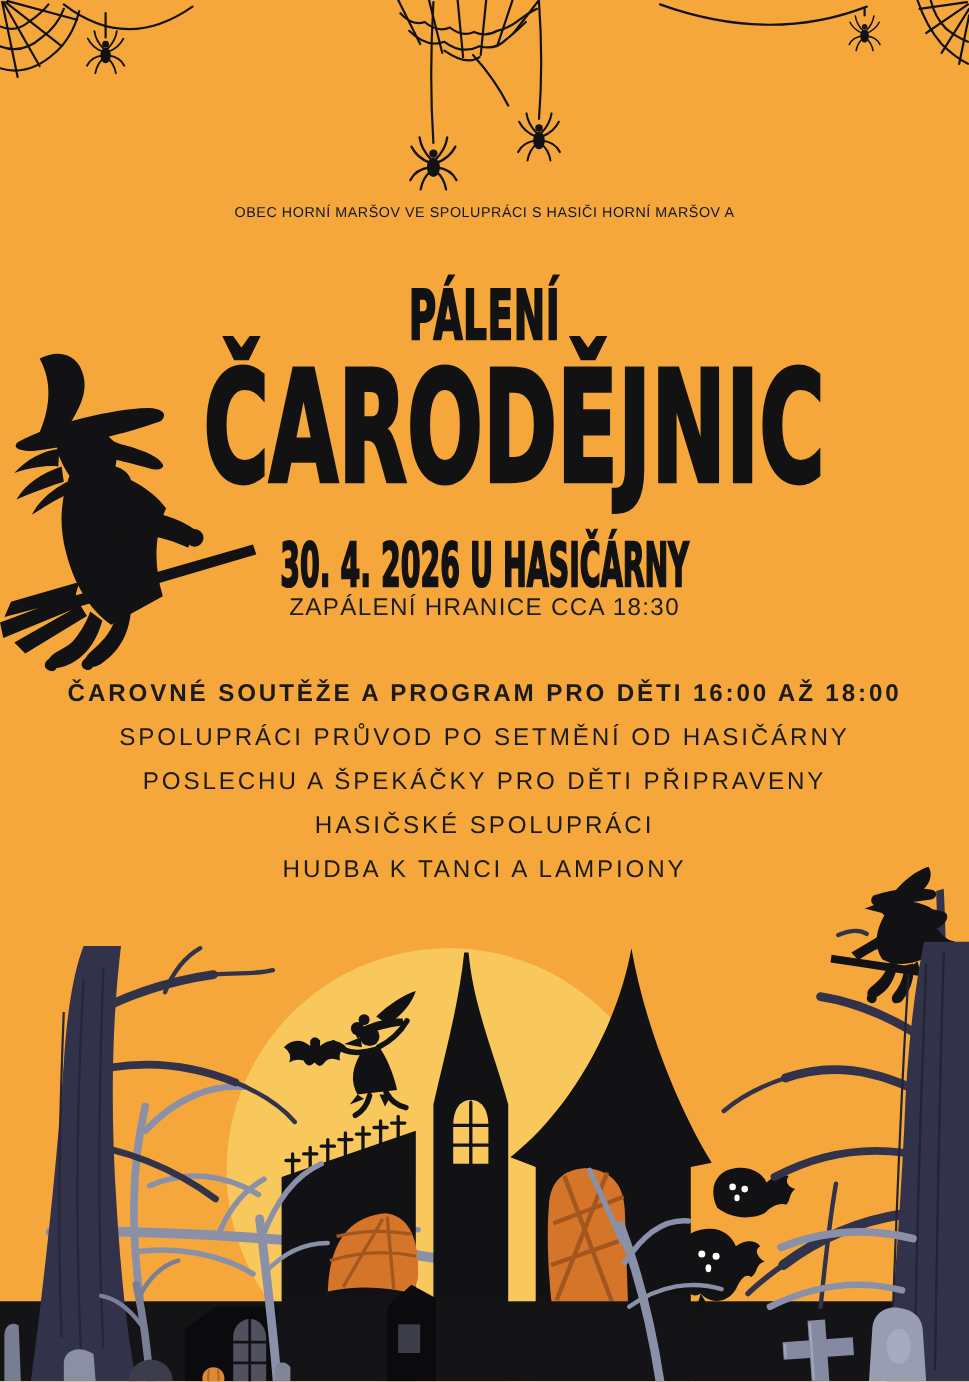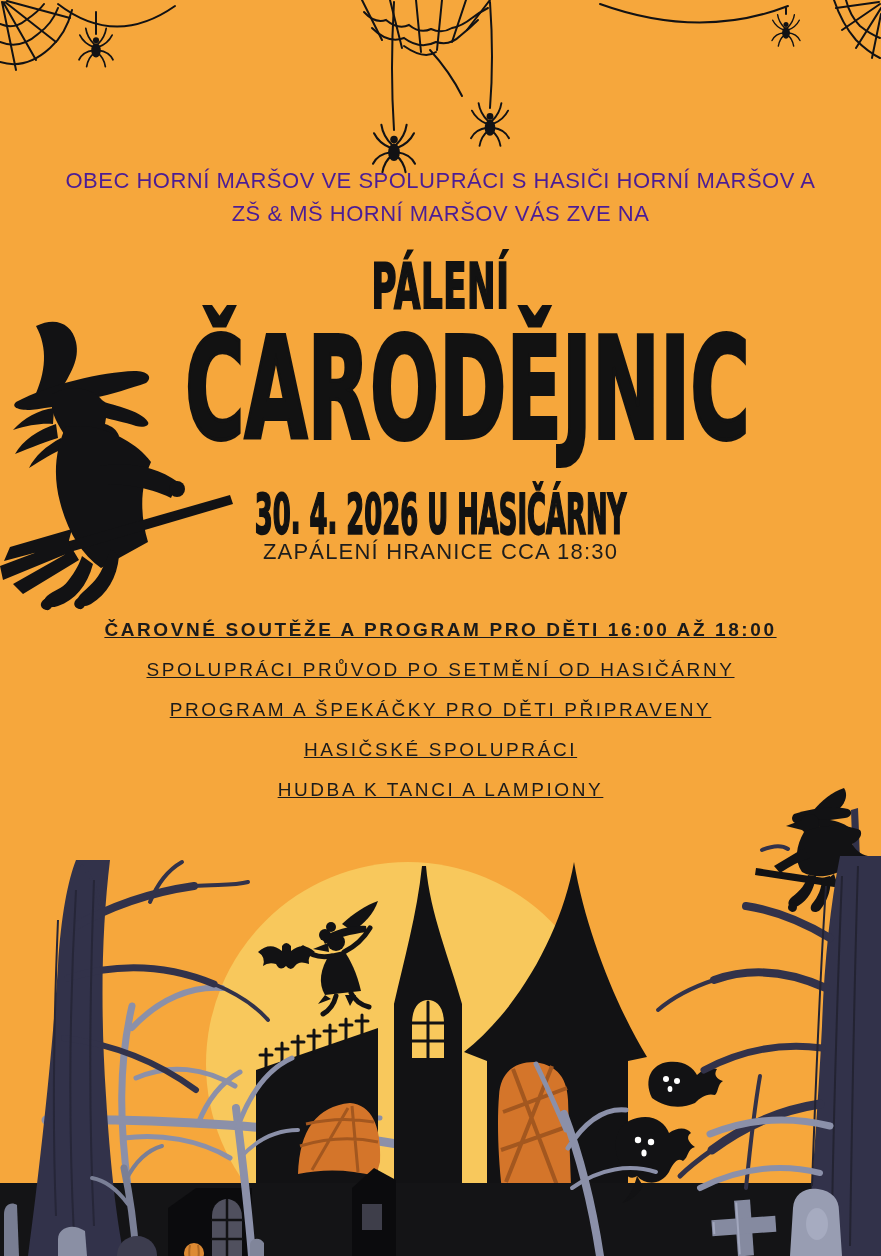--- a/index.html
+++ b/index.html
@@ -2,35 +2,35 @@
 <html style="--c-background: #F6A73C; --c-moon: #F8C85C; --c-silhouette: #121214; --c-text: #121212; --c-tree_dark: #32324A; --c-tree_light: #8B90A9; --c-ground: #141416; --c-window_orange: #D4752A; --c-window_lattice: #A3571F; --c-tombstone: #989DB2;"><head>
 <meta charset="utf-8">
 <style>
   html,body { margin:0; padding:0; background:#fff; }
   .poster {
     position:relative; width:881px; height:1256px; overflow:hidden;
     background:var(--c-background,#F6A73C);
     font-family:"Liberation Sans", sans-serif;
   }
   .abs { position:absolute; left:0; width:881px; text-align:center; }
-  .organizer { top:164px; font-size:22px; line-height:33px; letter-spacing:.5px;
-    color:#4c1d95; font-weight:500; }
+  .organizer { top:176px; font-size:13px; line-height:33px; letter-spacing:.5px;
+    color:#0f172a; font-weight:500; }
   .heavy { font-family:"DejaVu Sans", sans-serif; font-weight:700; color:var(--c-text,#121212);
     white-space:nowrap; transform-origin:50% 50%; }
   .pre-title { top:256px; font-size:62px; line-height:62px; transform:scaleX(.55);
     -webkit-text-stroke:2.2px var(--c-text,#121212); letter-spacing:1px; }
   .title { top:320px; font-size:140px; line-height:140px; transform:scaleX(.58);
     -webkit-text-stroke:4px var(--c-text,#121212); }
   .date-venue { top:487px; font-size:55px; line-height:55px; transform:scaleX(.47);
     -webkit-text-stroke:2.2px var(--c-text,#121212); }
   .bonfire { top:534px; font-size:22px; line-height:36px; letter-spacing:1.2px;
     color:#1d1d1d; font-weight:400; }
   .program { top:610px; }
-  .program div { height:40px; line-height:40px; font-size:19px; letter-spacing:2.6px;
-    color:#1b1b1b; font-weight:400;text-decoration:underline; }
+  .program div { height:40px; line-height:40px; font-size:22px; letter-spacing:2.6px;
+    color:#1b1b1b; font-weight:400; }
   .program div.b { font-weight:700; }
   svg { position:absolute; display:block; }
   .ink { fill:var(--c-silhouette,#121214); }
   .sink { stroke:var(--c-silhouette,#121214); fill:none; stroke-linecap:round; }
   .tl { stroke:var(--c-tree_light,#8B90A9); fill:none; stroke-linecap:round; }
   .td { stroke:var(--c-tree_dark,#32324A); fill:none; stroke-linecap:round; }
 </style>
 </head>
 <body>
 
@@ -59,30 +59,29 @@
       <path d="M846,0 Q850,16 860,26 Q870,34 880,38 M834,0 Q842,24 856,40 Q868,52 880,58"></path>
     </g>
     <use href="#spider" transform="translate(96,47) scale(0.85)"></use>
     <use href="#spider" transform="translate(394,148) scale(1.05)"></use>
     <use href="#spider" transform="translate(490,124) scale(0.95)"></use>
     <use href="#spider" transform="translate(786,30) scale(0.7)"></use>
   </svg>
 
   <div class="abs organizer">
     <div>OBEC HORNÍ MARŠOV VE SPOLUPRÁCI S HASIČI HORNÍ MARŠOV A</div>
-    <div>ZŠ &amp; MŠ HORNÍ MARŠOV VÁS ZVE NA</div>
   </div>
   <div class="abs heavy pre-title">PÁLENÍ</div>
   <div class="abs heavy title">ČARODĚJNIC</div>
   <div class="abs heavy date-venue">30. 4. 2026 U HASIČÁRNY</div>
   <div class="abs bonfire">ZAPÁLENÍ HRANICE CCA 18:30</div>
   <div class="abs program">
     <div class="b">ČAROVNÉ SOUTĚŽE A PROGRAM PRO DĚTI 16:00 AŽ 18:00</div>
     <div>SPOLUPRÁCI PRŮVOD PO SETMĚNÍ OD HASIČÁRNY</div>
-    <div>PROGRAM A ŠPEKÁČKY PRO DĚTI PŘIPRAVENY</div>
+    <div>POSLECHU A ŠPEKÁČKY PRO DĚTI PŘIPRAVENY</div>
     <div>HASIČSKÉ SPOLUPRÁCI</div>
     <div>HUDBA K TANCI A LAMPIONY</div>
   </div>
 
   <svg style="left:0;top:314px" width="240" height="310" viewBox="0 0 240 310">
     <g class="ink">
       <path d="M36,12 C56,2 72,10 76,28 C80,46 70,60 60,78 L34,84 C46,58 48,34 36,12 Z"></path>
       <path d="M16,88 C50,70 102,58 134,57 C148,57 153,63 146,69 C118,79 68,92 30,96 C17,96 11,93 16,88 Z"></path>
       <path d="M52,80 C70,70 92,74 102,86 C106,90 114,90 124,94 C136,98 144,102 148,108 C150,112 143,114 136,112 C124,108 112,106 106,104 L105,110 C112,112 117,116 119,122 L108,138 C96,144 83,141 75,133 C63,121 56,108 52,96 Z"></path>
       <path d="M54,94 C38,96 24,104 13,116 C28,111 42,109 53,110 Z M56,110 C38,116 23,126 15,140 C32,133 48,127 58,124 Z M61,124 C46,132 35,142 29,154 C42,146 54,138 65,134 Z"></path>

